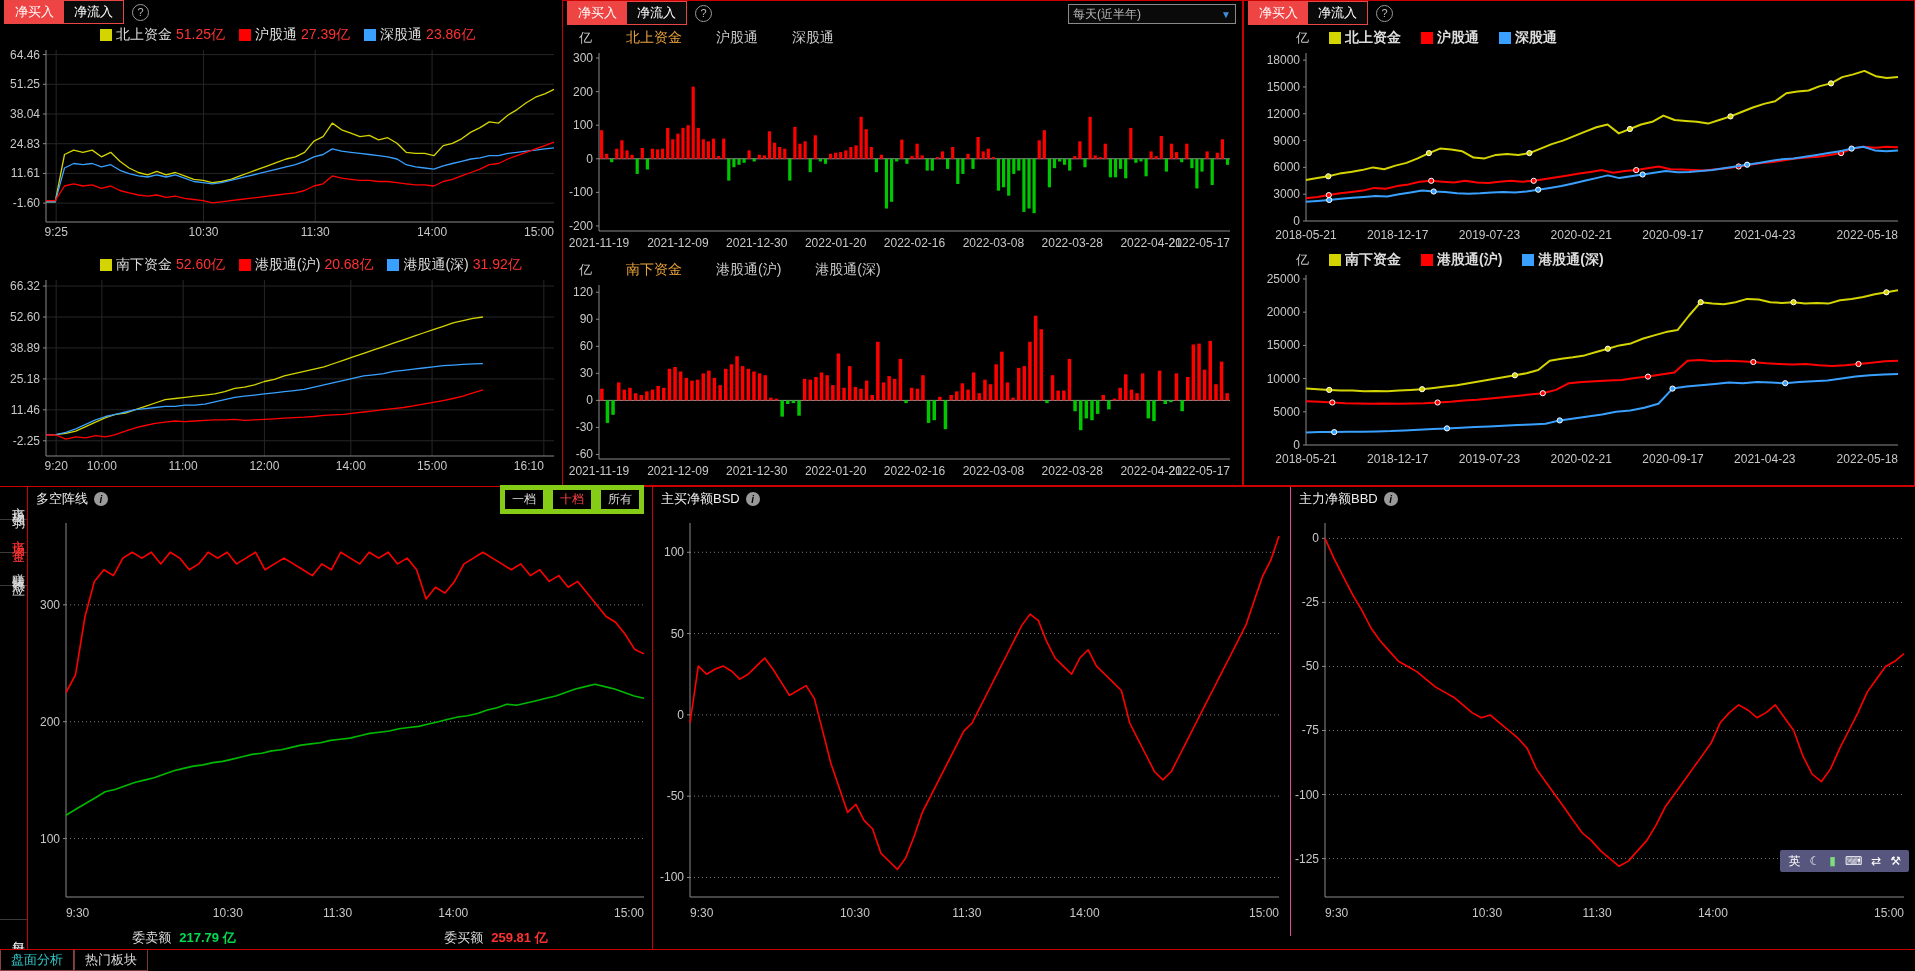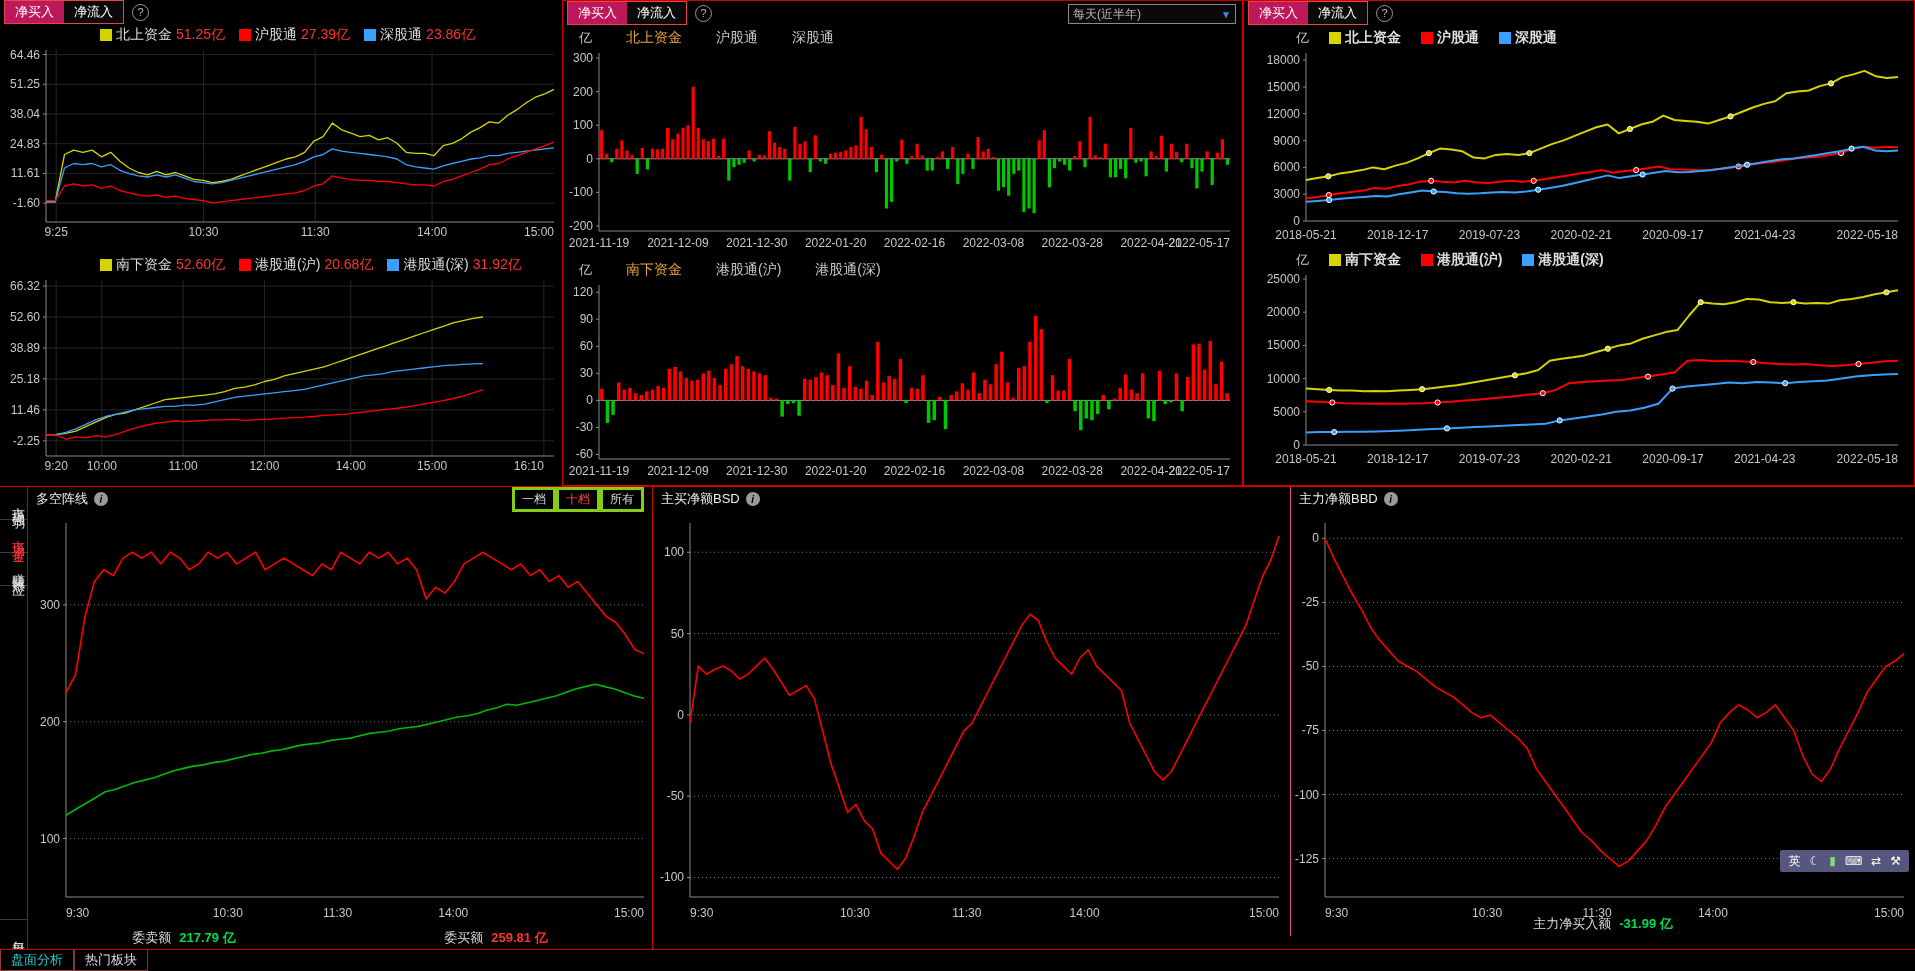--- a/index.html
+++ b/index.html
@@ -1,21 +1,21 @@
 <!DOCTYPE html>
 <html><head>
 <meta charset="utf-8">
 <style>
   html,body{margin:0;padding:0;background:#000;width:1915px;height:971px;overflow:hidden;
     font-family:"Liberation Sans","DejaVu Sans",sans-serif;color:#ddd;font-size:13px;}
   .panel{position:absolute;background:#000;box-sizing:border-box;}
   .hdr{position:absolute;top:0;left:0;right:0;height:24px;display:flex;align-items:center;gap:8px;padding:2px 4px;box-sizing:border-box;}
   .btn-group{display:inline-flex;border:1px solid #e84545;}
   .btn{background:#0a0a0a;color:#fff;border:0;padding:2px 10px;font-size:13px;cursor:pointer;font-family:inherit;}
-  .btn.active{background:#be185d;color:#fff;}
+  .btn.active{background:#ef4444;color:#fff;}
   .qhelp{display:inline-flex;align-items:center;justify-content:center;width:15px;height:15px;border:1px solid #9a9a9a;border-radius:50%;color:#bbb;font-size:11px;cursor:pointer;}
   .info{display:inline-flex;align-items:center;justify-content:center;width:14px;height:14px;background:#9a9a9a;border-radius:50%;color:#000;font-size:10px;font-style:italic;font-weight:bold;}
   .legend{position:absolute;display:flex;align-items:center;gap:14px;height:18px;font-size:14px;}
   .lg-item{display:inline-flex;align-items:center;gap:4px;}
   .sw{display:inline-block;width:12px;height:12px;}
   .lg-val{color:#ff3232;}
   .unit{color:#c8c8c8;font-size:13px;}
   .tabs{position:absolute;display:flex;align-items:center;gap:34px;height:18px;font-size:14px;}
   .tab{color:#c8c8c8;cursor:pointer;}
   .tab.active{color:#e9a23b;}
@@ -25,21 +25,21 @@
   
   #bottom{position:absolute;left:0;top:486px;width:1915px;height:463px;border-top:1px solid #cc0000;box-sizing:border-box;}
   #v-sidebar{position:absolute;left:0;top:0;width:28px;height:463px;border-right:1px solid #cc0000;box-sizing:border-box;}
   .vtab{writing-mode:vertical-rl;text-orientation:upright;letter-spacing:3px;color:#ddd;font-size:13px;
     display:block;margin:0 auto;padding:10px 0;border-bottom:1px solid #3a3a3a;cursor:pointer;text-align:center;width:100%;box-sizing:border-box;}
   .vtab.active{color:#ff3232;}
   .vtab.noline{border-bottom:none;}
   .vbottom{position:absolute;bottom:4px;left:0;width:100%;border-top:1px solid #3a3a3a;}
   .bpanel-hdr{position:absolute;top:0;left:0;right:0;height:24px;display:flex;align-items:center;gap:6px;padding:0 8px;box-sizing:border-box;font-size:13px;color:#eee;}
   .mini-group{margin-left:auto;display:inline-flex;}
-  .mini{border:3px solid #84cc16;padding:1px 7px;font-size:12px;color:#ddd;cursor:pointer;}
+  .mini{border:5px solid #84cc16;padding:1px 7px;font-size:12px;color:#ddd;cursor:pointer;}
   .mini.red{color:#ff4444;}
   .bfooter{position:absolute;left:0;right:0;bottom:2px;height:20px;display:flex;align-items:center;justify-content:space-around;font-size:13px;color:#ddd;}
   .bfooter .pair{display:inline-flex;gap:8px;align-items:center;}
   #statusbar{position:absolute;left:0;top:949px;width:1915px;height:22px;border-top:1px solid #cc0000;display:flex;align-items:stretch;background:#000;box-sizing:border-box;}
   .sbtab{display:inline-flex;align-items:center;padding:0 10px;border:1px solid #7a3a3a;border-top:none;font-size:13px;color:#ddd;cursor:pointer;}
   .sbtab.active{color:#2fc7c7;border-color:#8a4040;}
   #mini-toolbar{position:absolute;right:6px;bottom:64px;background:#56567e;display:flex;align-items:center;gap:9px;padding:4px 8px;border-radius:2px;}
   #mini-toolbar span{color:#fff;font-size:12px;cursor:pointer;line-height:14px;}
   #mini-toolbar .green{color:#7ddc7d;}
 </style>
@@ -718,26 +718,20 @@
           <text x="28" y="351.5753424657534" fill="#c8c8c8" font-size="12" text-anchor="end" font-family="&quot;Liberation Sans&quot;,&quot;DejaVu Sans&quot;,sans-serif">-125</text>
           <line x1="34" y1="12" x2="34" y2="386" stroke="#8a8a8a"></line>
           <line x1="34" y1="386" x2="613" y2="386" stroke="#8a8a8a"></line>
           <text x="45.58" y="406" fill="#c8c8c8" font-size="12" text-anchor="middle" font-family="&quot;Liberation Sans&quot;,&quot;DejaVu Sans&quot;,sans-serif">9:30</text>
           <text x="196.12" y="406" fill="#c8c8c8" font-size="12" text-anchor="middle" font-family="&quot;Liberation Sans&quot;,&quot;DejaVu Sans&quot;,sans-serif">10:30</text>
           <text x="306.13" y="406" fill="#c8c8c8" font-size="12" text-anchor="middle" font-family="&quot;Liberation Sans&quot;,&quot;DejaVu Sans&quot;,sans-serif">11:30</text>
           <text x="421.93" y="406" fill="#c8c8c8" font-size="12" text-anchor="middle" font-family="&quot;Liberation Sans&quot;,&quot;DejaVu Sans&quot;,sans-serif">14:00</text>
           <text x="613" y="406" fill="#c8c8c8" font-size="12" text-anchor="end" font-family="&quot;Liberation Sans&quot;,&quot;DejaVu Sans&quot;,sans-serif">15:00</text>
           <polyline points="34.0,27.4 43.2,47.9 52.4,65.8 61.6,83.7 70.8,99.1 80.0,117.0 89.1,129.8 98.3,140.1 107.5,150.3 116.7,155.5 125.9,160.6 135.1,168.3 144.3,175.9 153.5,181.1 162.7,186.2 171.9,193.9 181.0,201.6 190.2,206.7 199.4,204.1 208.6,211.8 217.8,219.5 227.0,227.2 236.2,237.4 245.4,257.9 254.6,270.7 263.8,283.5 273.0,296.3 282.1,309.2 291.3,322.0 300.5,329.6 309.7,339.9 318.9,347.6 328.1,355.3 337.3,350.1 346.5,339.9 355.7,329.6 364.9,314.3 374.0,296.3 383.2,283.5 392.4,270.7 401.6,257.9 410.8,245.1 420.0,232.3 429.2,211.8 438.4,201.6 447.6,193.9 456.8,199.0 466.0,206.7 475.1,201.6 484.3,193.9 493.5,206.7 502.7,219.5 511.9,245.1 521.1,263.0 530.3,270.7 539.5,257.9 548.7,237.4 557.9,219.5 567.0,201.6 576.2,181.1 585.4,168.3 594.6,155.5 603.8,150.3 613.0,142.6" fill="none" stroke="#ff0000" stroke-width="1.6" stroke-linejoin="round"></polyline>
         </svg></div>
-    <div class="bfooter">
-      <span class="pair">
-          <span>主力净买入额</span>
-          <b style="color: rgb(0, 220, 80);">-31.99 亿</b>
-        </span>
-    </div>
     <div id="mini-toolbar">
       <span>英</span>
       <span>☾</span>
       <span class="green">▮</span>
       <span>⌨</span>
       <span>⇄</span>
       <span>⚒</span>
     </div>
   </section>
 </div>

